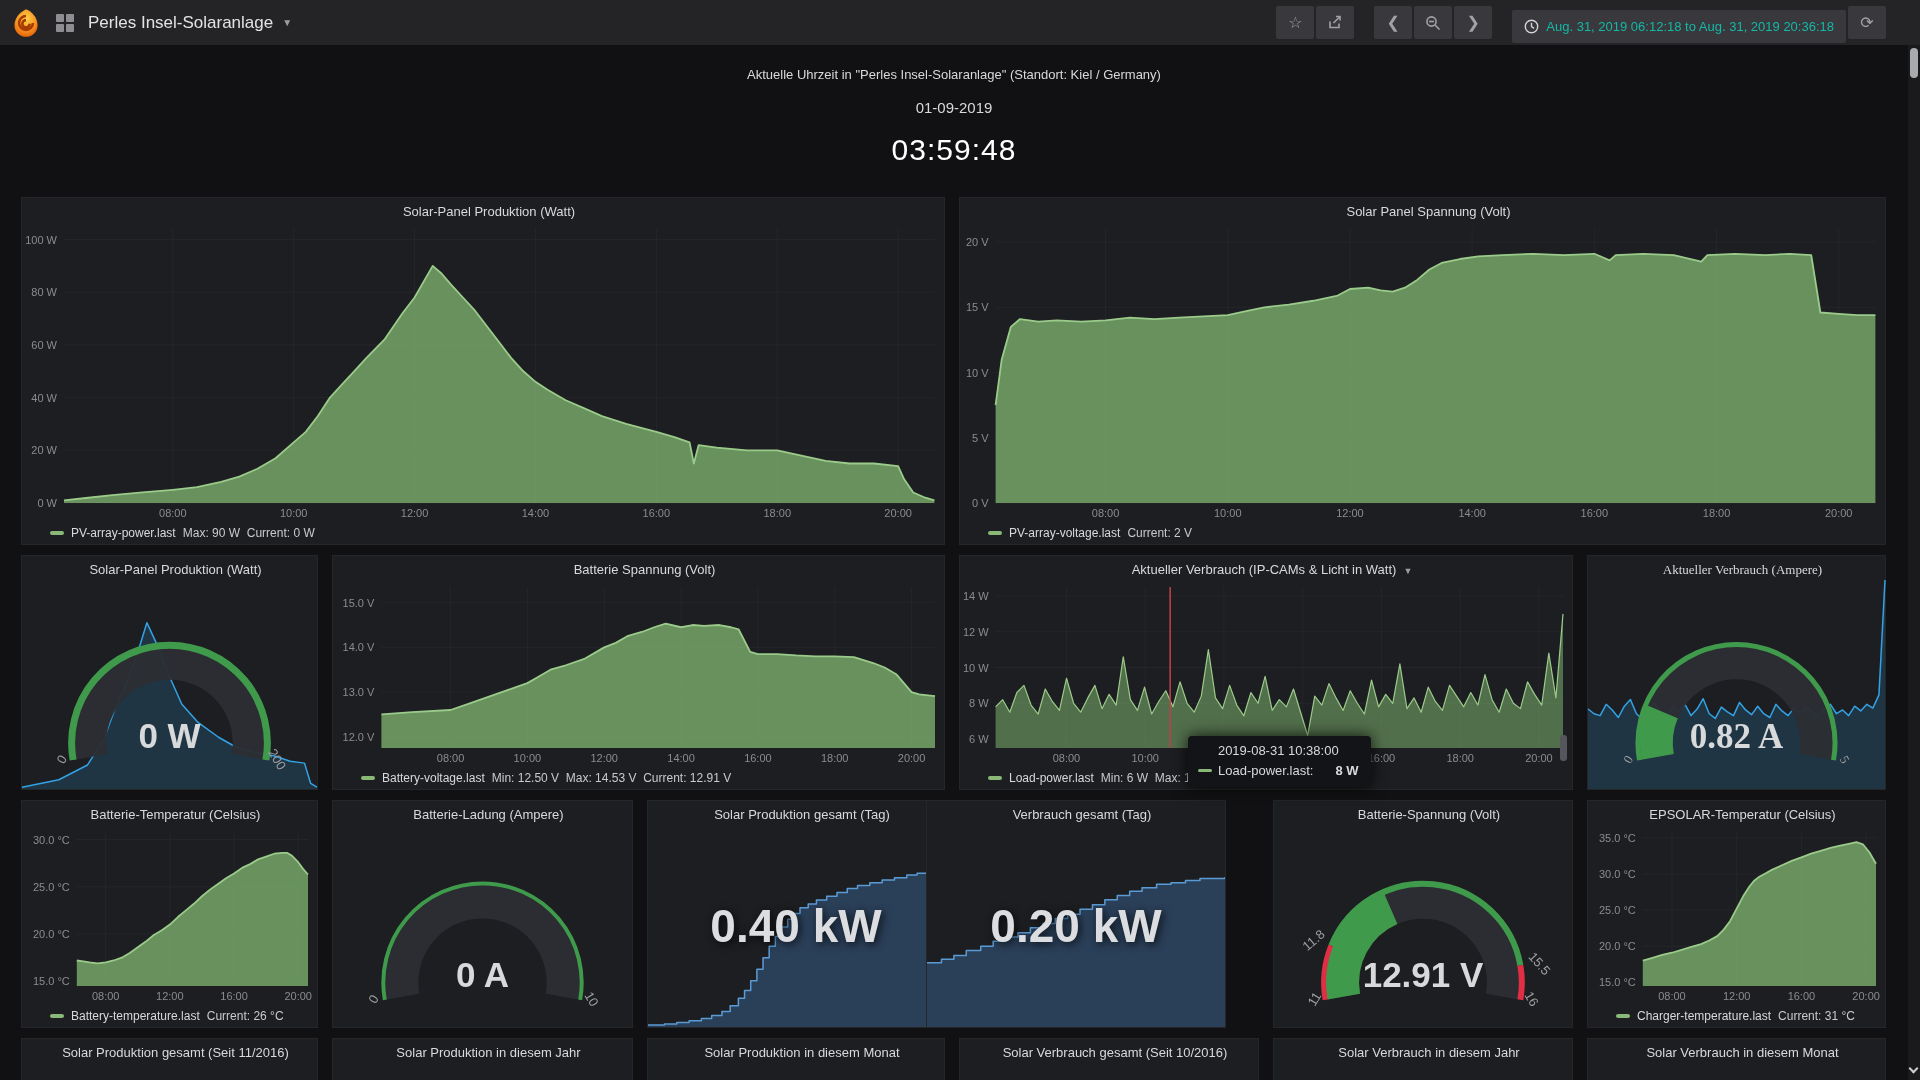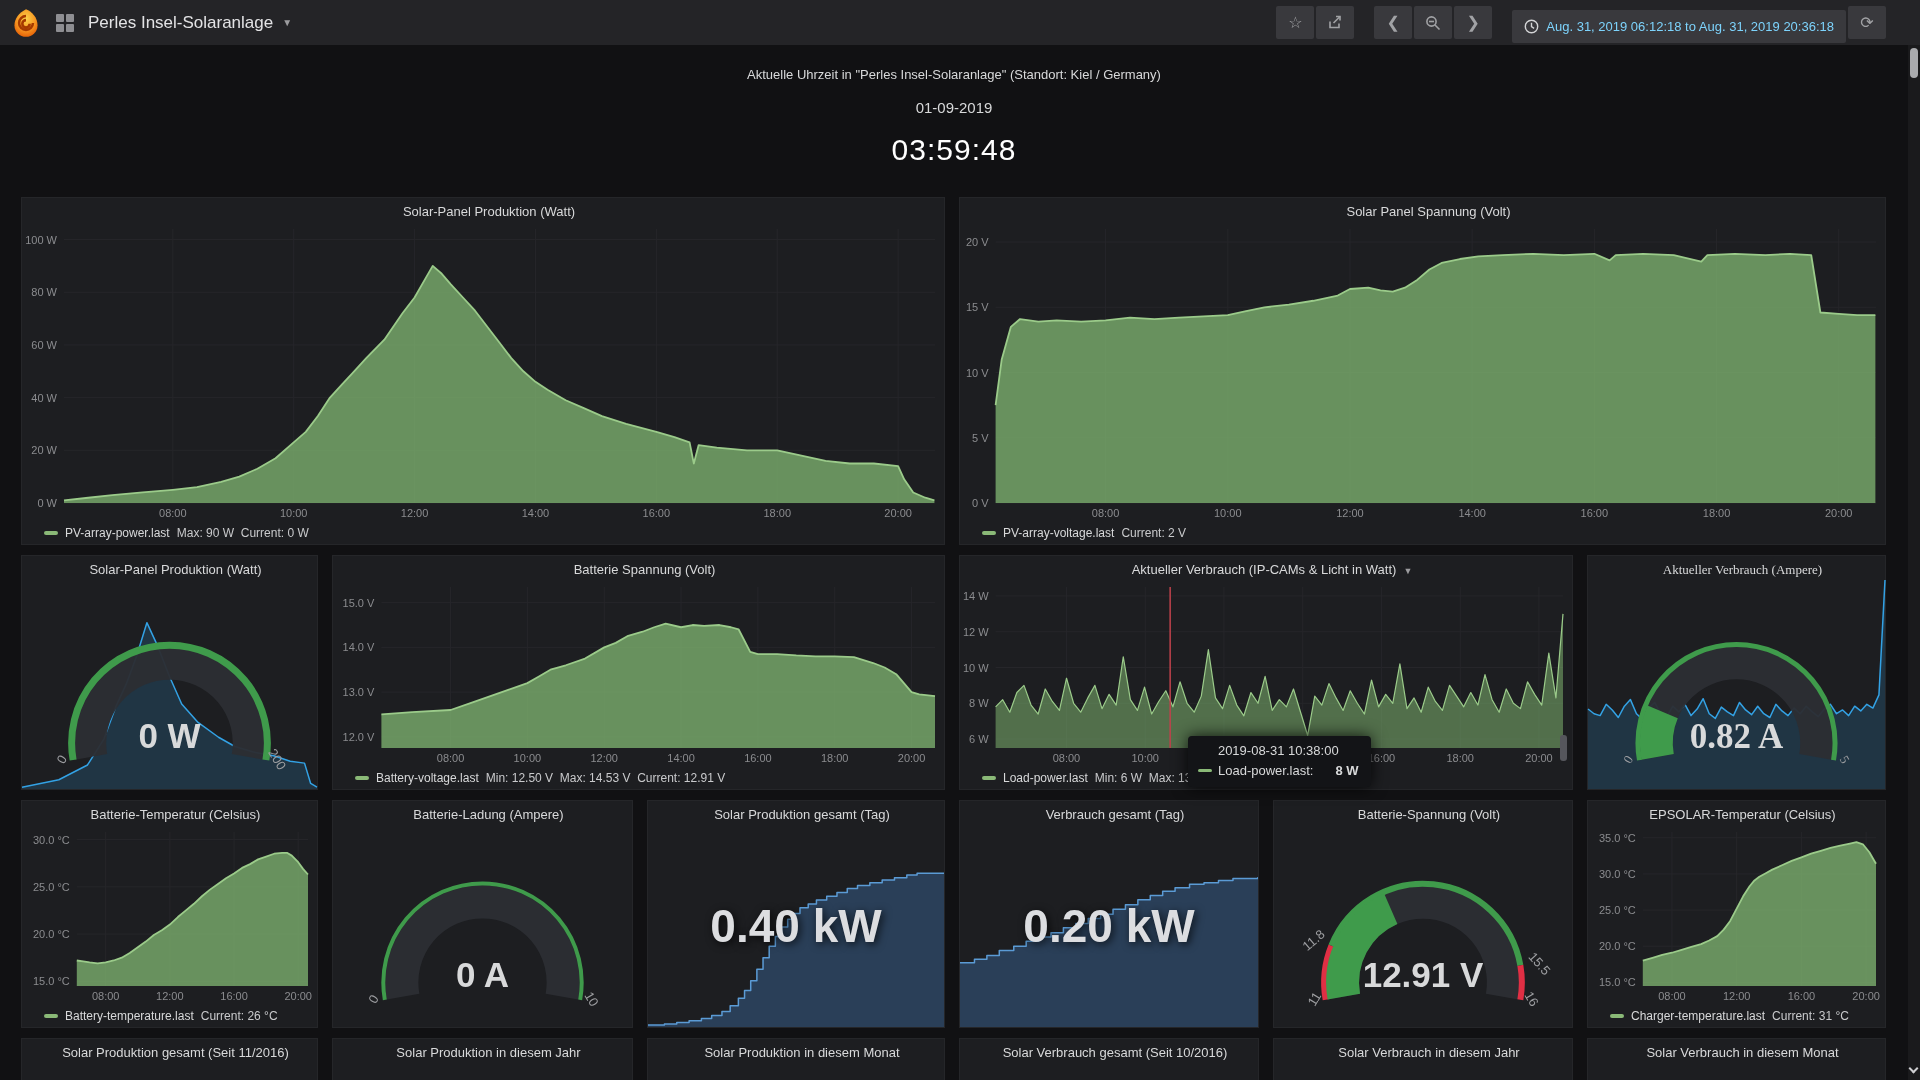--- a/index.html
+++ b/index.html
@@ -13,42 +13,42 @@
   .logo { width:30px; height:32px; display:flex; align-items:center; }
   .apps-icon { display:grid; grid-template-columns:8px 8px; grid-template-rows:8px 8px; gap:2px; cursor:pointer; }
   .apps-icon span { background:#8e8e92; border-radius:1px; }
   .dash-title { font-size:17px; color:#e3e3e5; display:flex; align-items:center; gap:9px; cursor:pointer; }
   .dash-title .caret { font-size:10px; color:#9c9c9f; }
   .nav-right { display:flex; align-items:center; }
   .nav-btn { height:33px; min-width:38px; background:#39393d; border:none; border-radius:2px;
     color:#a1a2a5; display:flex; align-items:center; justify-content:center; margin-left:2px;
     font-size:16px; cursor:pointer; font-family:inherit; }
   .nav-gap { width:18px; }
-  .time-btn { padding:0 12px; font-size:13px; color:#7dd3fc; gap:7px;margin-top:8px; }
+  .time-btn { padding:0 12px; font-size:13px; color:#14b8a6; gap:7px;margin-top:8px; }
 
   
   .scrollbar { position:absolute; top:45px; right:0; width:12px; height:1035px; background:#1a1a1c; z-index:40; }
   .scroll-thumb { position:absolute; top:3px; left:2px; width:8px; height:30px; background:#a9aaad; border-radius:4px; }
   .scroll-down { position:absolute; bottom:8px; left:2px; width:7px; height:7px;
     border-left:2px solid #cfcfd2; border-bottom:2px solid #cfcfd2; transform:rotate(-45deg); }
 
   
   .clock { position:absolute; top:45px; left:0; width:1908px; height:150px; text-align:center; }
   .clock-header { padding-top:22px; font-size:13px; color:#d8d9da; }
   .clock-date { margin-top:17px; font-size:15px; color:#d8d9da; }
   .clock-time { margin-top:17px; font-size:30px; color:#ffffff; letter-spacing:1px; }
 
   
   .panel { position:absolute; background:#1d1e21; border:1px solid rgba(255,255,255,0.04);
     display:flex; flex-direction:column; }
   .panel-title { height:24px; flex:0 0 24px; text-align:center; font-size:13px; color:#d8d9da;
     padding-top:6px; cursor:pointer; white-space:nowrap; overflow:hidden;padding-left:12px; }
   .panel-title .caret { font-size:9px; color:#9c9c9f; margin-left:7px; }
   svg.chart, svg.gauge { display:block; width:100%; flex:1 1 auto; min-height:0; overflow:visible; }
-  .legend { height:22px; flex:0 0 22px; display:flex; align-items:center; gap:7px; padding-left:22px;
+  .legend { height:22px; flex:0 0 22px; display:flex; align-items:center; gap:7px; padding-left:28px;
     font-size:12px; color:#d8d9da; white-space:nowrap; overflow:hidden; }
   .dash { width:14px; height:4px; border-radius:2px; background:#8ab977; flex:0 0 14px; }
   .lstats { color:#c9cacc; }
 
   .stat-wrap { position:relative; flex:1 1 auto; min-height:0; }
   .stat-wrap svg { position:absolute; inset:0; width:100%; height:100%; }
   .stat-value { position:absolute; inset:0; display:flex; align-items:center; justify-content:center;
     font-size:46px; font-weight:bold; color:#dcdde0; text-shadow:2px 2px 8px rgba(0,0,0,0.75); }
 
   
@@ -56,21 +56,21 @@
   .p-r2b { top:197px; left:959px; width:927px; height:348px; }
   
   .p-r3a { top:555px; left:21px;   width:297px; height:235px; }
   .p-r3b { top:555px; left:332px;  width:613px; height:235px; }
   .p-r3c { top:555px; left:959px;  width:614px; height:235px; }
   .p-r3d { top:555px; left:1587px; width:299px; height:235px;font-family:Liberation Serif, serif; }
   
   .p-r4a { top:800px; left:21px;   width:297px; height:228px; }
   .p-r4b { top:800px; left:332px;  width:301px; height:228px; }
   .p-r4c { top:800px; left:647px;  width:298px; height:228px; }
-  .p-r4d { top:800px; left:959px;  width:300px; height:228px; }
+  .p-r4d { top:800px; left:926px;  width:300px; height:228px; }
   .p-r4e { top:800px; left:1273px; width:300px; height:228px; }
   .p-r4f { top:800px; left:1587px; width:299px; height:228px; }
   
   .p-r5a { top:1038px; left:21px;   width:297px; height:226px; }
   .p-r5b { top:1038px; left:332px;  width:301px; height:226px; }
   .p-r5c { top:1038px; left:647px;  width:298px; height:226px; }
   .p-r5d { top:1038px; left:959px;  width:300px; height:226px; }
   .p-r5e { top:1038px; left:1273px; width:300px; height:226px; }
   .p-r5f { top:1038px; left:1587px; width:299px; height:226px; }
 

